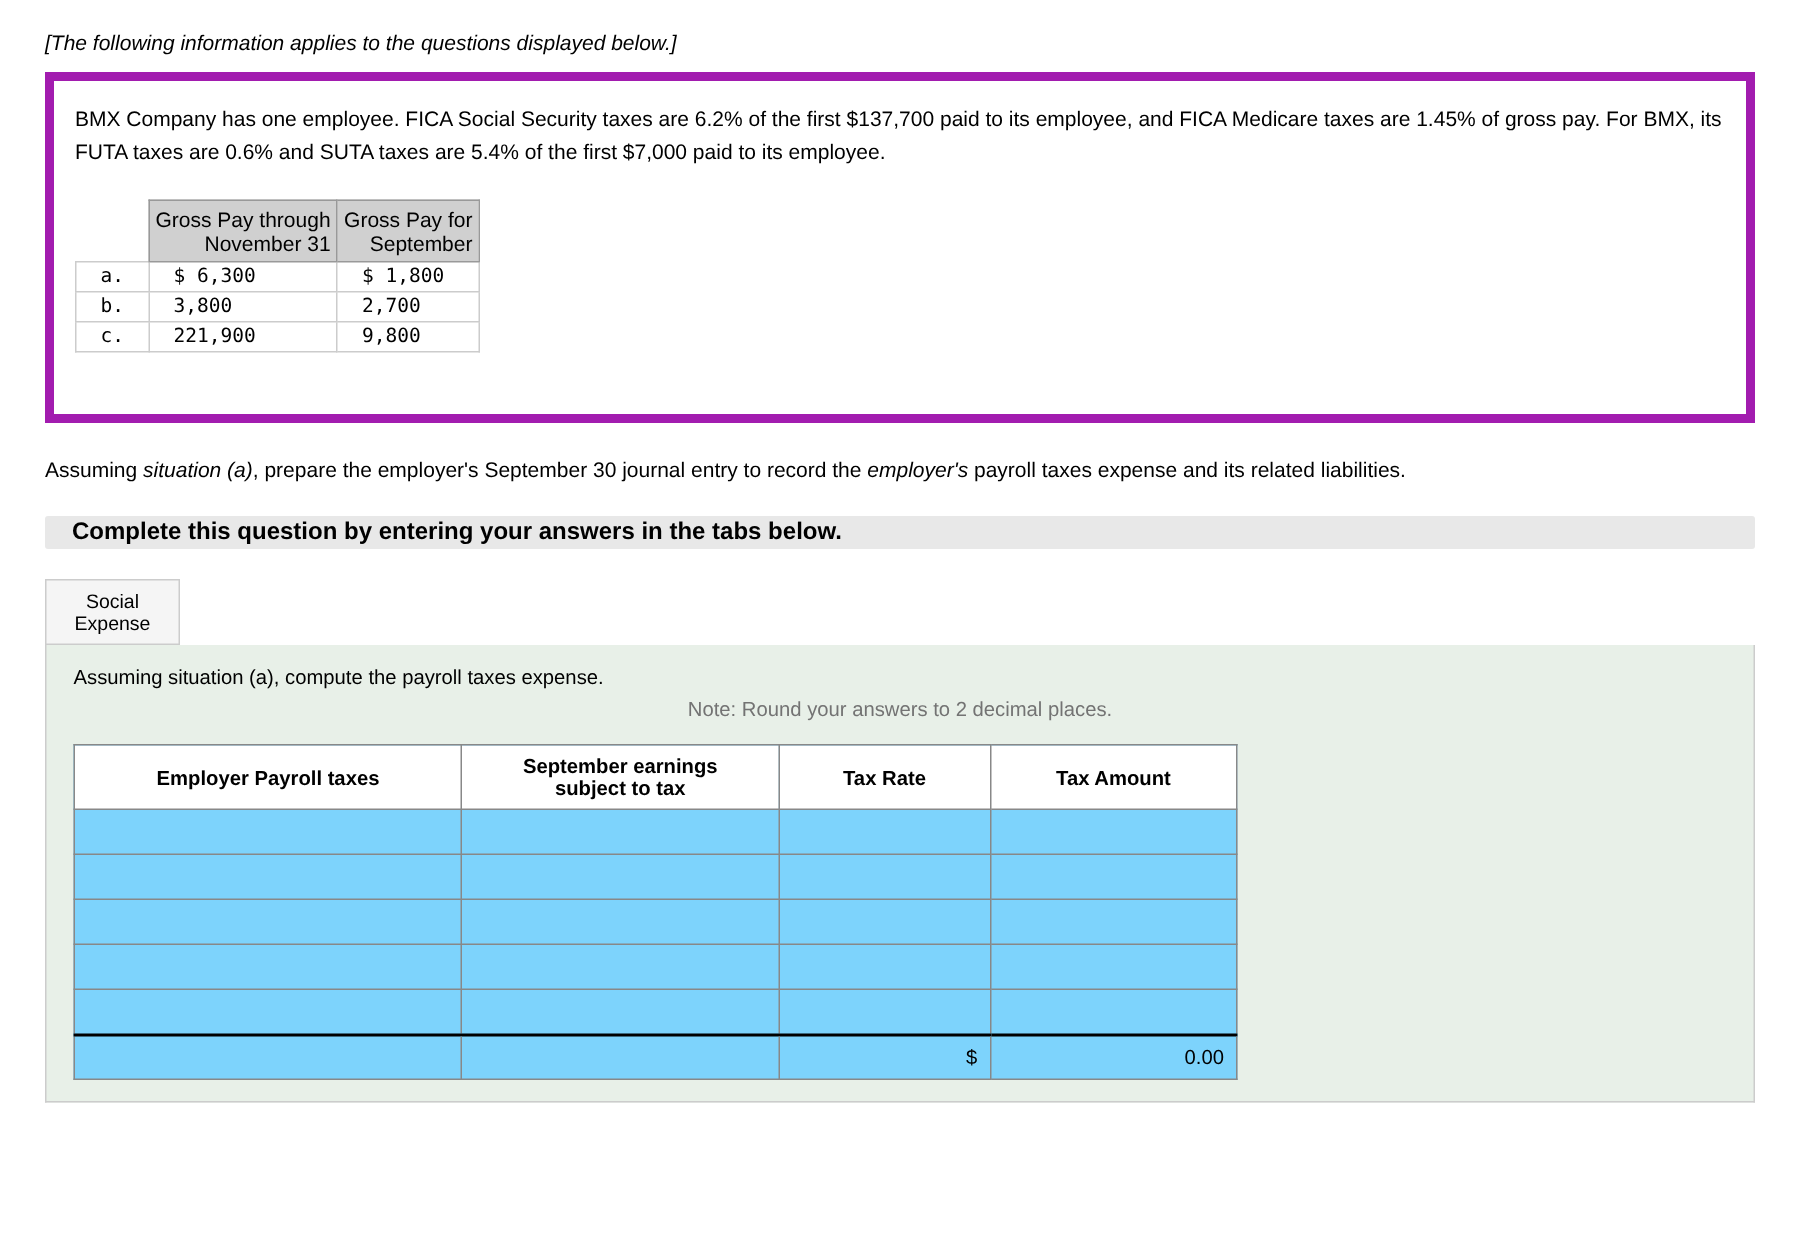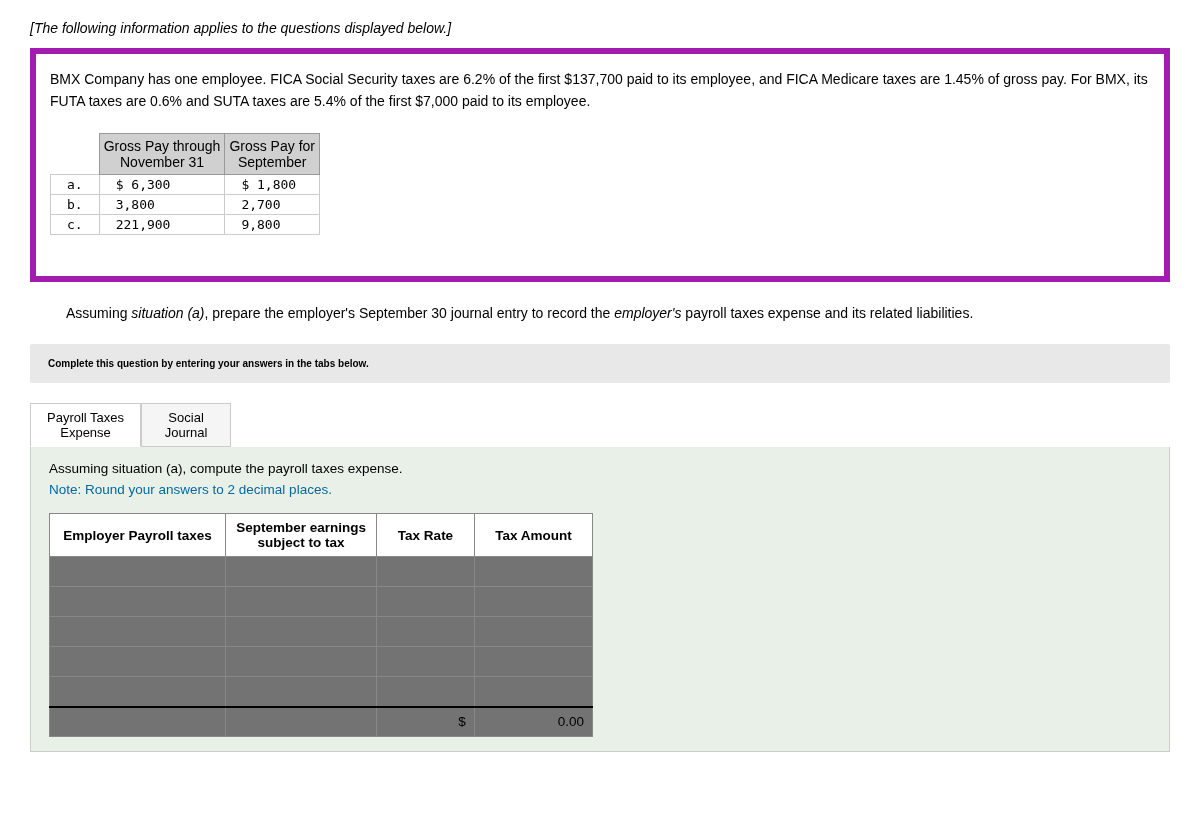--- a/index.html
+++ b/index.html
@@ -26,45 +26,44 @@
       margin-bottom: 24px;
       display: inline-block;
     }
     .data-table {
       border-collapse: collapse;
       font-size: 14px;
     }
     .data-table th {
       background: #d0d0d0;
       padding: 4px 4px;
-      text-align: center;
+      text-align: right;
       font-weight: normal;
       border: 1px solid #999;
     }
     .data-table td {
       padding: 2px 16px;
       border: 1px solid #ccc;
       font-family: monospace;
       font-size: 13px;
     }
     .data-table td:first-child {
       border-right: 1px solid #ccc;
     }
     .assumption-text {
       font-size: 14px;
       margin-bottom: 20px;
       line-height: 1.6;
-      margin-left: 36px;
     }
     .instruction-box {
       background: #e8e8e8;
-      padding: 14px 18px;
+      padding: 2px 18px;
       margin-bottom: 20px;
       font-weight: bold;
-      font-size: 10px;
+      font-size: 16px;
       border-radius: 2px;
     }
     .tabs-container {
       display: flex;
       margin-bottom: 0;
     }
     .tab {
       border: 1px solid #ccc;
       padding: 6px 16px;
       cursor: pointer;
@@ -82,29 +81,30 @@
       border: 1px solid #ccc;
       border-top: none;
       padding: 14px 18px;
       background: #e8f0e8;
     }
     .tab-description {
       font-size: 13.5px;
       margin-bottom: 6px;
     }
     .tab-note {
-      color: #0369a1;
+      color: #737373;
       font-size: 13.5px;
       margin-bottom: 16px;
+      text-align: center;
     }
     .payroll-table {
       border-collapse: collapse;
-      width: 544px;
-      font-size: 13.5px;
-      background: #737373;
+      width: 776px;
+      font-size: 13.5px;
+      background: #7dd3fc;
     }
     .payroll-table th {
       border: 1px solid #888;
       padding: 6px 10px;
       text-align: center;
       font-weight: bold;
       background: #fff;
     }
     .payroll-table td {
       border: 1px solid #888;
@@ -184,27 +184,23 @@
   </div>
 </div>
 
 <p class="assumption-text">
   Assuming <em>situation (a)</em>, prepare the employer's September 30 journal entry to record the <em>employer's</em> payroll taxes expense and its related liabilities.
 </p>
 
 <div class="instruction-box">Complete this question by entering your answers in the tabs below.</div>
 
 <div class="tabs-container">
-  <div class="tab active">
-    <span>Payroll Taxes</span><br>
-    <span>Expense</span>
-  </div>
   <div class="tab">
     <span>Social</span><br>
-    <span>Journal</span>
+    <span>Expense</span>
   </div>
 </div>
 
 <div class="tab-content">
   <p class="tab-description">Assuming situation (a), compute the payroll taxes expense.</p>
   <p class="tab-note">Note: Round your answers to 2 decimal places.</p>
 
   <table class="payroll-table">
     <thead>
       <tr>

